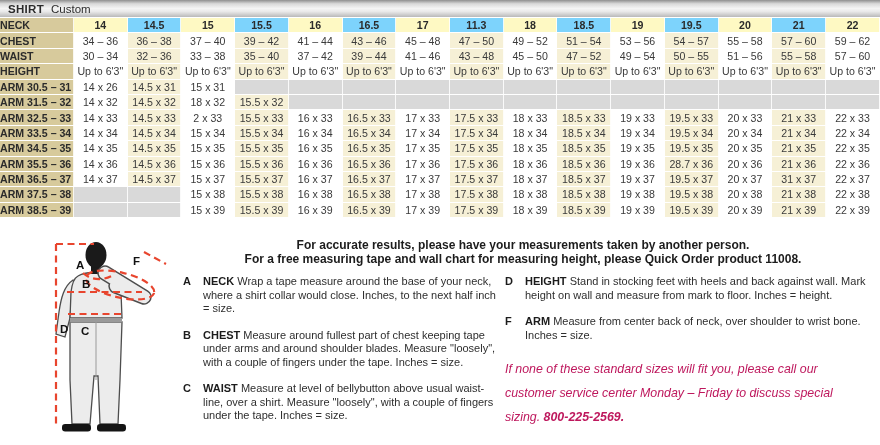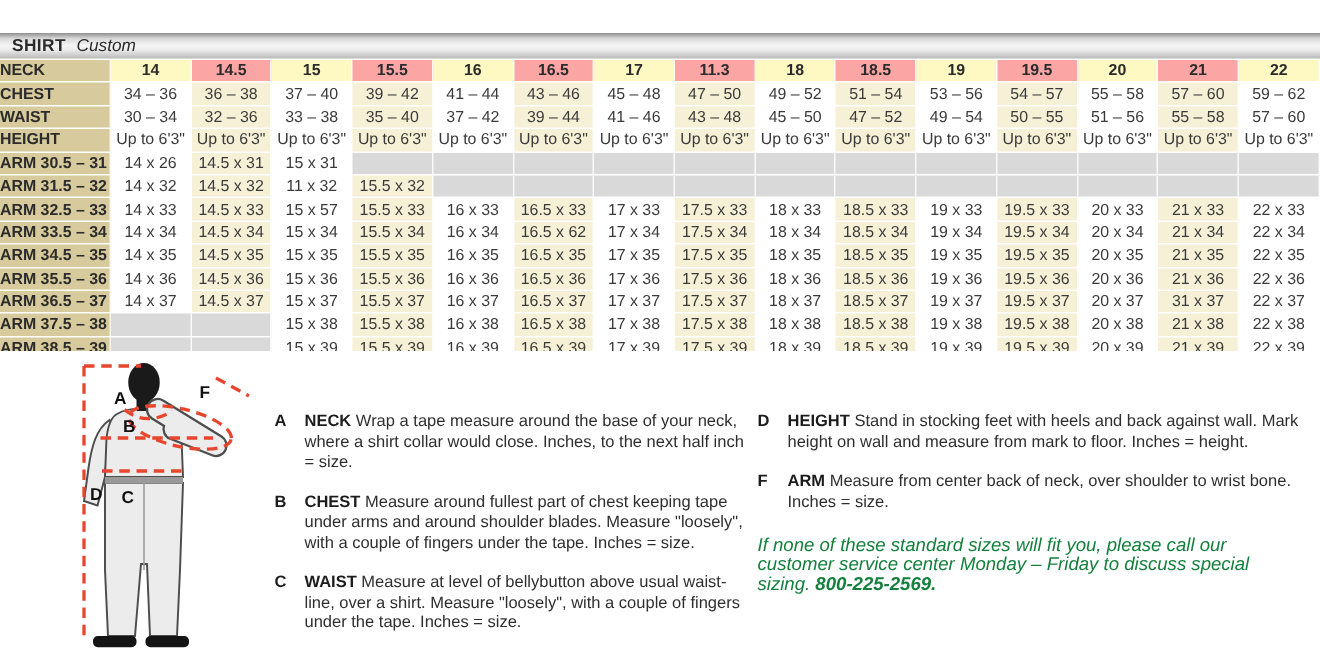--- a/index.html
+++ b/index.html
@@ -5,53 +5,53 @@
   * { box-sizing: border-box; margin: 0; padding: 0; }
   html,body { width:880px; height:445px; background:#ffffff;
     font-family:"Liberation Sans", sans-serif; }
   .sheet { position:relative; width:880px; height:445px; overflow:hidden; background:#fff; }
 
   
   .titlebar {
     height:17px; width:880px;
     background:linear-gradient(180deg,#8f8f8f 0%,#d9d9d9 22%,#f5f5f5 50%,#e9e9e9 68%,#b9b9b9 100%);
     display:flex; align-items:center; padding-left:8px;
-    font-size:11.5px; color:#2b2b2b;margin-top:22px;
+    font-size:11.5px; color:#2b2b2b;
   }
   .titlebar .brand { font-weight:bold; letter-spacing:.3px; }
-  .titlebar .variant { margin-left:7px;font-style:italic; }
+  .titlebar .variant { margin-left:7px; }
 
   
   table.size-table { width:880px; table-layout:fixed; border-collapse:separate; border-spacing:0 1px; }
   table.size-table th, table.size-table td {
     height:14.4px; font-size:10.6px; padding:0; white-space:nowrap; overflow:hidden;
     border-right:1px solid rgba(255,255,255,.85);
   }
   th.rowlabel {
     background:#d7ca9c; color:#2b2b2b; font-weight:bold; text-align:left;
     padding-left:5px; font-size:10.4px; border-right:2px solid #fff;
   }
   td { text-align:center; color:#3a3a3a; }
   td.tan   { background:#fef9c3; font-weight:bold; color:#2b2b2b; }
-  td.tanlt { background:#fca5a5; font-weight:bold; color:#2b2b2b; }
+  td.tanlt { background:#7dd3fc; font-weight:bold; color:#2b2b2b; }
   td.white { background:#ffffff; }
   td.cream { background:#f6f0d6; }
   td.empty { background:#d9d9d9; }
 
   
   .bottom { position:absolute; top:234px; left:0; right:0; bottom:0; background:#fff; }
   .intro { position:absolute; left:170px; right:4px; top:5px; text-align:center;
     font-weight:bold; font-size:12px; line-height:13.5px; color:#1c1c1c; }
   .col-left  { position:absolute; left:183px; top:41px; width:316px; }
   .col-right { position:absolute; left:505px; top:41px; width:372px; }
   .instr { display:flex; margin-bottom:13px; font-size:11px; line-height:13.5px; color:#2e2e2e; }
   .instr .key { width:20px; flex:none; font-weight:bold; color:#1c1c1c; }
   .instr .term { font-weight:bold; color:#1c1c1c; }
   .note { margin-top:15px; width:352px; font-style:italic; font-size:12.4px;
-    line-height:13px; color:#15803d; }
+    line-height:24px; color:#be185d; }
   .note .phone { font-weight:bold; }
 
   
   .figure-wrap { position:absolute; left:4px; top:6px; width:168px; height:200px; }
 </style>
 </head>
 <body>
 
 <div class="sheet">
 
@@ -152,60 +152,60 @@
           <td class="empty"></td>
           <td class="empty"></td>
           <td class="empty"></td>
           <td class="empty"></td>
           <td class="empty"></td>
         </tr>
         <tr>
           <th class="rowlabel">ARM 31.5 – 32</th>
           <td class="white">14 x 32</td>
           <td class="cream">14.5 x 32</td>
-          <td class="white">11 x 32</td>
+          <td class="white">18 x 32</td>
           <td class="cream">15.5 x 32</td>
           <td class="empty"></td>
           <td class="empty"></td>
           <td class="empty"></td>
           <td class="empty"></td>
           <td class="empty"></td>
           <td class="empty"></td>
           <td class="empty"></td>
           <td class="empty"></td>
           <td class="empty"></td>
           <td class="empty"></td>
           <td class="empty"></td>
         </tr>
         <tr>
           <th class="rowlabel">ARM 32.5 – 33</th>
           <td class="white">14 x 33</td>
           <td class="cream">14.5 x 33</td>
-          <td class="white">15 x 57</td>
+          <td class="white">2 x 33</td>
           <td class="cream">15.5 x 33</td>
           <td class="white">16 x 33</td>
           <td class="cream">16.5 x 33</td>
           <td class="white">17 x 33</td>
           <td class="cream">17.5 x 33</td>
           <td class="white">18 x 33</td>
           <td class="cream">18.5 x 33</td>
           <td class="white">19 x 33</td>
           <td class="cream">19.5 x 33</td>
           <td class="white">20 x 33</td>
           <td class="cream">21 x 33</td>
           <td class="white">22 x 33</td>
         </tr>
         <tr>
           <th class="rowlabel">ARM 33.5 – 34</th>
           <td class="white">14 x 34</td>
           <td class="cream">14.5 x 34</td>
           <td class="white">15 x 34</td>
           <td class="cream">15.5 x 34</td>
           <td class="white">16 x 34</td>
-          <td class="cream">16.5 x 62</td>
+          <td class="cream">16.5 x 34</td>
           <td class="white">17 x 34</td>
           <td class="cream">17.5 x 34</td>
           <td class="white">18 x 34</td>
           <td class="cream">18.5 x 34</td>
           <td class="white">19 x 34</td>
           <td class="cream">19.5 x 34</td>
           <td class="white">20 x 34</td>
           <td class="cream">21 x 34</td>
           <td class="white">22 x 34</td>
         </tr>
@@ -233,21 +233,21 @@
           <td class="cream">14.5 x 36</td>
           <td class="white">15 x 36</td>
           <td class="cream">15.5 x 36</td>
           <td class="white">16 x 36</td>
           <td class="cream">16.5 x 36</td>
           <td class="white">17 x 36</td>
           <td class="cream">17.5 x 36</td>
           <td class="white">18 x 36</td>
           <td class="cream">18.5 x 36</td>
           <td class="white">19 x 36</td>
-          <td class="cream">19.5 x 36</td>
+          <td class="cream">28.7 x 36</td>
           <td class="white">20 x 36</td>
           <td class="cream">21 x 36</td>
           <td class="white">22 x 36</td>
         </tr>
         <tr>
           <th class="rowlabel">ARM 36.5 – 37</th>
           <td class="white">14 x 37</td>
           <td class="cream">14.5 x 37</td>
           <td class="white">15 x 37</td>
           <td class="cream">15.5 x 37</td>
@@ -341,20 +341,24 @@
         <g font-family="Liberation Sans, sans-serif" font-size="11.5" font-weight="bold" fill="#111">
           <text x="72" y="29">A</text>
           <text x="78" y="48">B</text>
           <text x="77" y="95">C</text>
           <text x="56" y="93">D</text>
           <text x="129" y="25">F</text>
         </g>
       </svg>
     </div>
 
+    <div class="intro">
+      <div>For accurate results, please have your measurements taken by another person.</div>
+      <div>For a free measuring tape and wall chart for measuring height, please Quick Order product 11008.</div>
+    </div>
 
     <div class="col-left">
       <div class="instr">
         <span class="key">A</span>
         <p><span class="term">NECK</span> <span>Wrap a tape measure around the base of your neck, where a shirt collar would close. Inches, to the next half inch = size.</span></p>
       </div>
       <div class="instr">
         <span class="key">B</span>
         <p><span class="term">CHEST</span> <span>Measure around fullest part of chest keeping tape under arms and around shoulder blades. Measure "loosely", with a couple of fingers under the tape. Inches = size.</span></p>
       </div>

